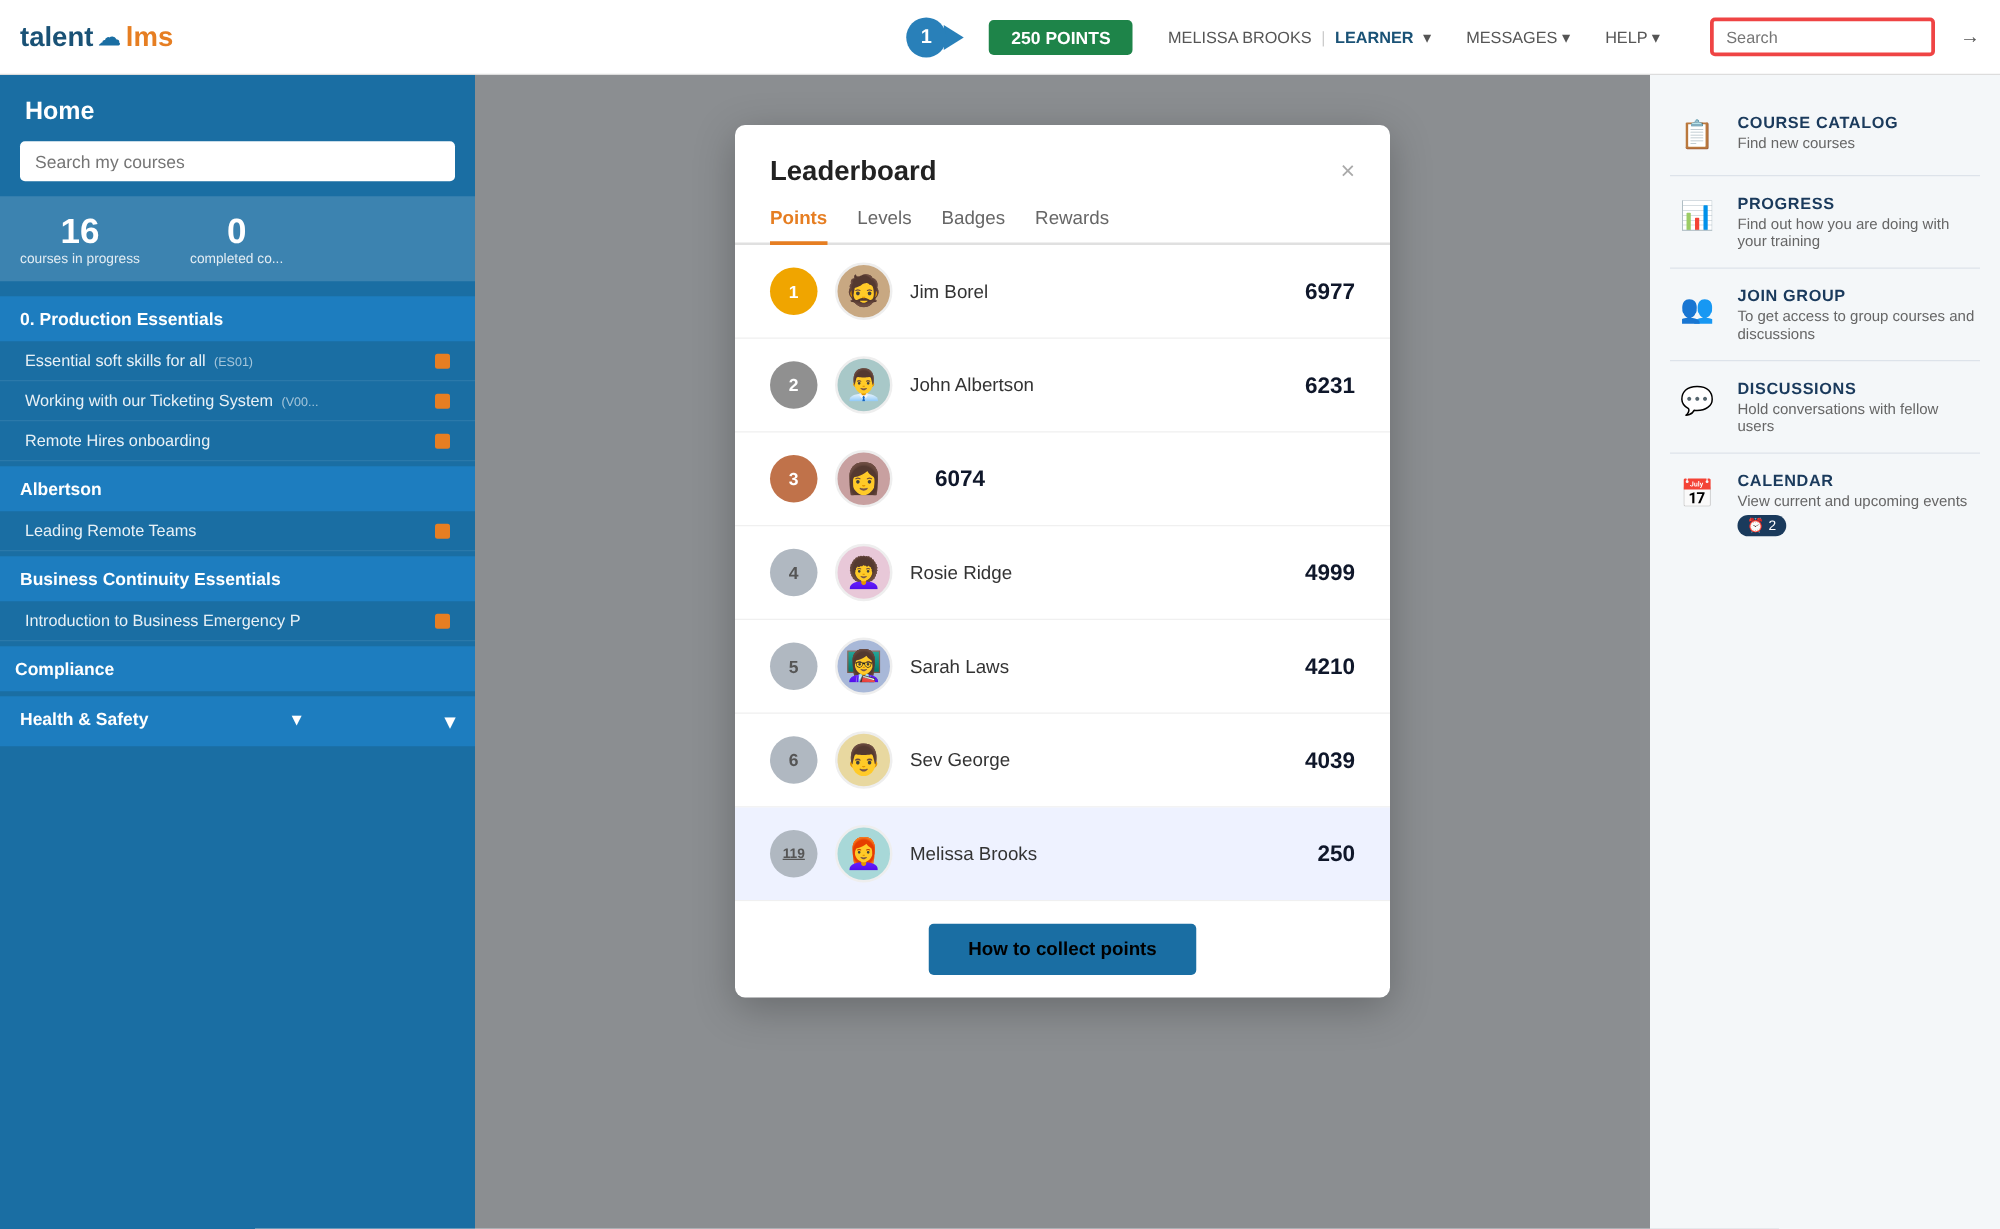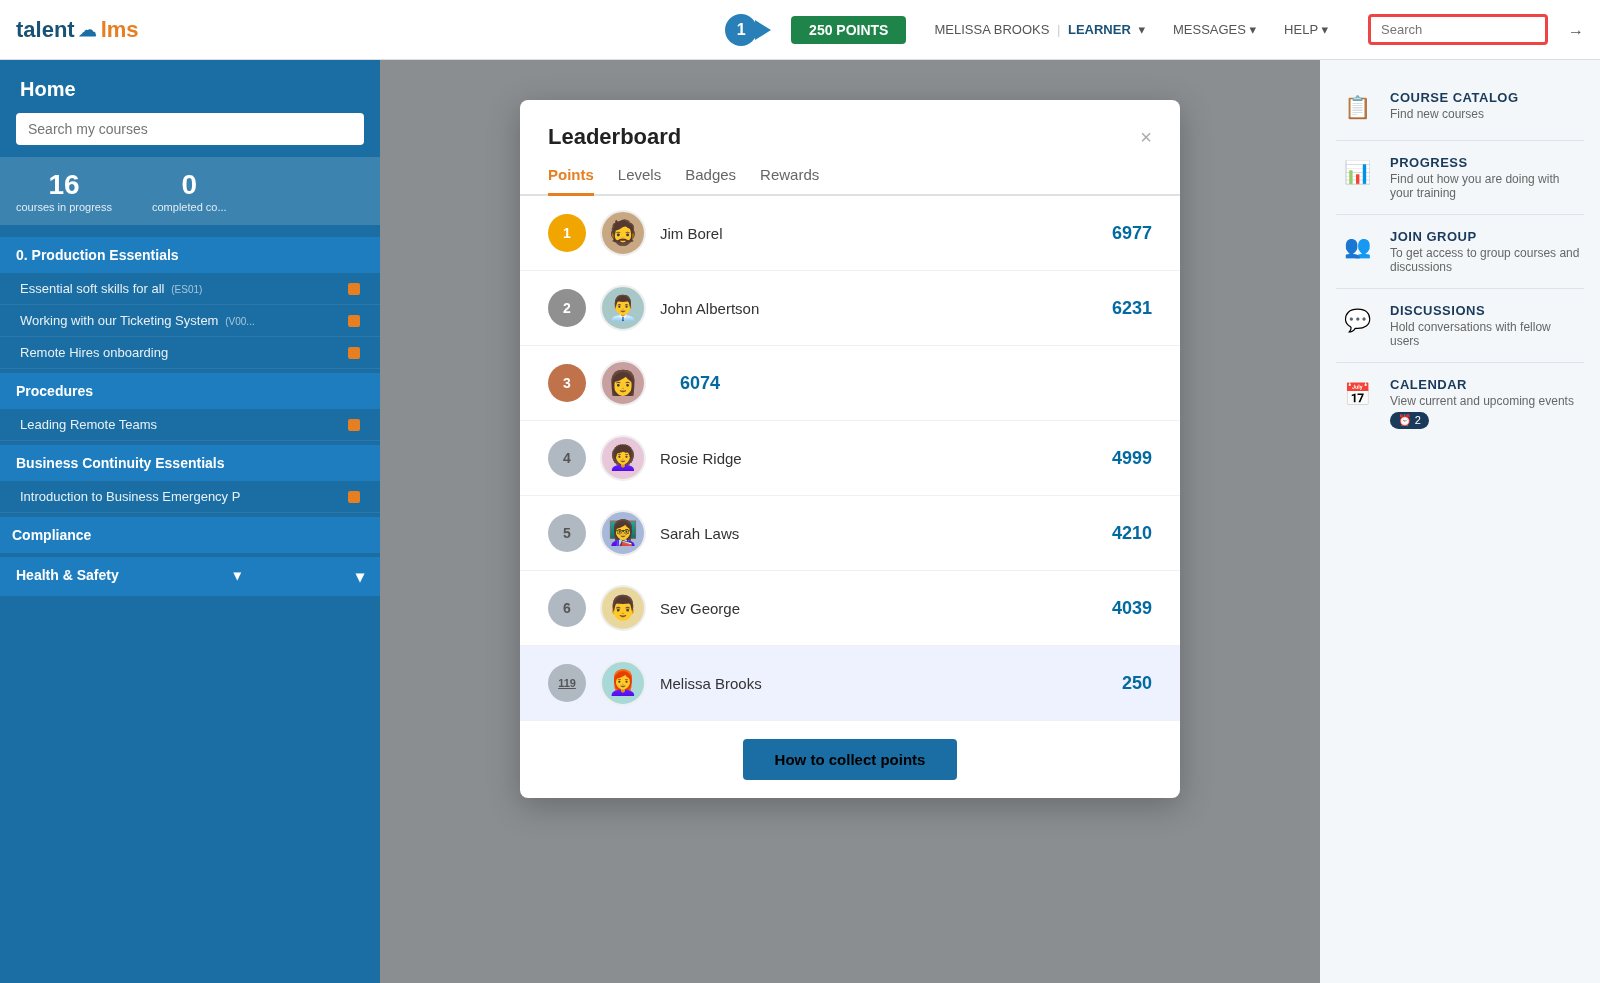--- a/index.html
+++ b/index.html
@@ -75,21 +75,21 @@
     
     .center-content { flex: 1; position: relative; overflow: hidden; }
 
     
     .modal-overlay {
       position: absolute; top: 0; left: 0; right: 0; bottom: 0;
       background: rgba(0,0,0,0.4); z-index: 10; display: flex; align-items: flex-start; justify-content: center;
       padding-top: 40px;
     }
     .modal {
-      background: #fff; border-radius: 8px; width: 660px; max-height: 720px;
+      background: #fff; border-radius: 8px; width: 524px; max-height: 720px;
       display: flex; flex-direction: column; position: relative;
       box-shadow: 0 8px 32px rgba(0,0,0,0.25);
     }
     .modal-header {
       padding: 24px 28px 0 28px; display: flex; align-items: center; justify-content: space-between;
     }
     .modal-title { font-size: 22px; font-weight: bold; color: #222; }
     .modal-close {
       color: #aaa; font-size: 20px; cursor: pointer; background: none; border: none;
       line-height: 1;
@@ -117,21 +117,21 @@
     .rank-badge.silver { background: #909090; }
     .rank-badge.bronze { background: #c0724a; }
     .rank-badge.plain { background: #b0b8c1; color: #555; }
     .rank-badge.plain-lg { background: #b0b8c1; color: #555; font-size: 12px; text-decoration: underline; }
     .avatar-circle {
       width: 46px; height: 46px; border-radius: 50%; margin: 0 14px;
       display: flex; align-items: center; justify-content: center;
       font-size: 22px; flex-shrink: 0; overflow: hidden; border: 2px solid #eee;
     }
     .lb-name { flex: 1; font-size: 15px; color: #333; }
-    .lb-score { font-size: 18px; font-weight: bold; color: #0369a1; min-width: 60px; text-align: right; }
+    .lb-score { font-size: 18px; font-weight: bold; color: #0f172a; min-width: 60px; text-align: right; }
     .modal-footer { padding: 18px 28px; display: flex; justify-content: center; }
     .how-to-btn {
       background: #1a6ea3; color: #000000; border: none; border-radius: 4px;
       padding: 12px 32px; font-size: 15px; font-weight: bold; cursor: pointer;
     }
 
     
     .right-sidebar {
       width: 280px; background: #f4f7f9; flex-shrink: 0;
       display: flex; flex-direction: column; padding: 16px 0; overflow-y: auto;
@@ -200,21 +200,21 @@
         <div class="stat-num">0</div>
         <div class="stat-label">completed co...</div>
       </div>
     </div>
 
     <div id="course-sections">
         <div class="course-section-header">0. Production Essentials</div>
         <div class="course-item">Essential soft skills for all<span class="course-tag"> (ES01)</span><span style="float: right; width: 12px; height: 12px; border-radius: 2px; display: inline-block; margin-top: 2px; background: rgb(230, 126, 34);"></span></div>
         <div class="course-item">Working with our Ticketing System<span class="course-tag"> (V00...</span><span style="float: right; width: 12px; height: 12px; border-radius: 2px; display: inline-block; margin-top: 2px; background: rgb(230, 126, 34);"></span></div>
         <div class="course-item">Remote Hires onboarding<span style="float: right; width: 12px; height: 12px; border-radius: 2px; display: inline-block; margin-top: 2px; background: rgb(230, 126, 34);"></span></div>
-        <div class="course-section-header">Procedures</div>
+        <div class="course-section-header">Albertson</div>
         <div class="course-item">Leading Remote Teams<span style="float: right; width: 12px; height: 12px; border-radius: 2px; display: inline-block; margin-top: 2px; background: rgb(230, 126, 34);"></span></div>
         <div class="course-section-header">Business Continuity Essentials</div>
         <div class="course-item">Introduction to Business Emergency P<span style="float: right; width: 12px; height: 12px; border-radius: 2px; display: inline-block; margin-top: 2px; background: rgb(230, 126, 34);"></span></div>
         <div class="course-section-header" style="display: flex; justify-content: space-between; padding-left: 12px;">Compliance</div>
         <div class="course-section-header" style="display: flex; justify-content: space-between;">Health &amp; Safety<span>▾</span><span style="font-size: 16px;">▾</span></div>
       </div>
   </div>
 
   <div class="center-content">
 

